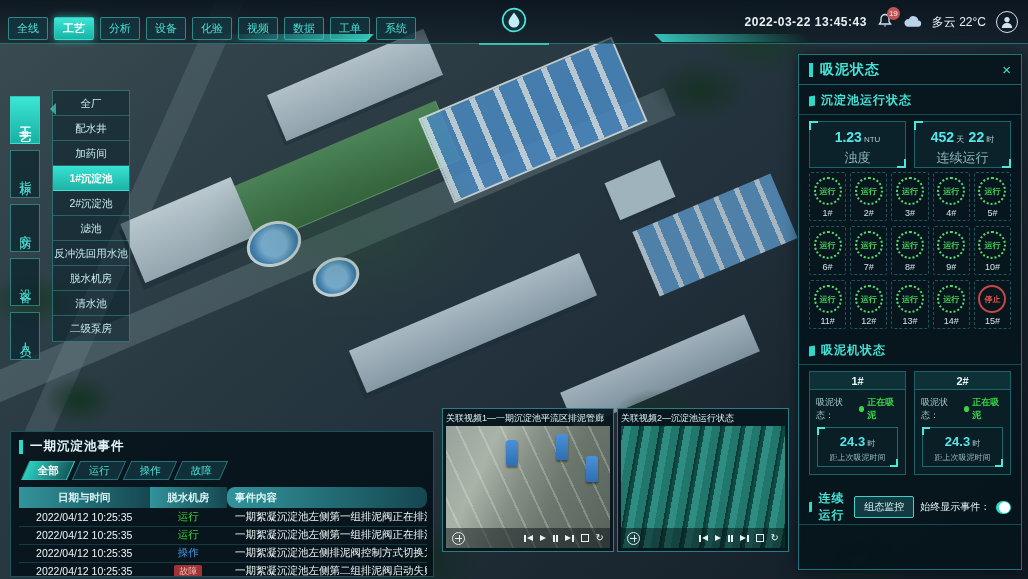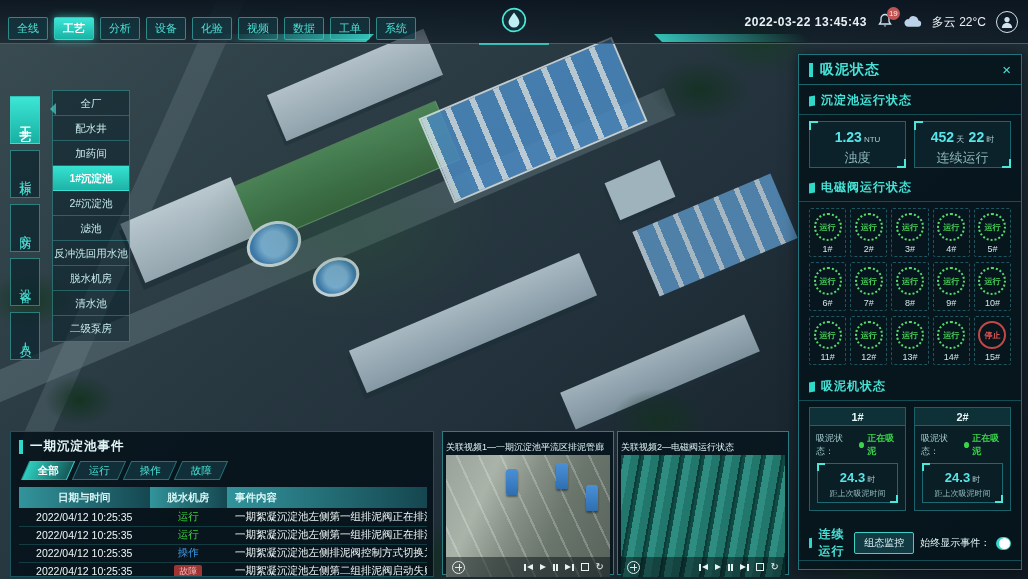--- a/index.html
+++ b/index.html
@@ -133,34 +133,34 @@
   .ev-title-text { font-size:12.5px; font-weight:bold; color:#e2f6f6; letter-spacing:1px; }
   .ev-tabs { display:flex; gap:5px; padding:1px 8px 0 14px; }
   .etab { width:46px; height:19px; transform:skewX(-24deg); background:rgba(25,70,80,.55);
     border:1px solid rgba(60,200,200,.45); display:flex; align-items:center; justify-content:center; cursor:pointer; }
   .etab span { transform:skewX(24deg); font-size:10.5px; color:#49e0d4; }
   .etab.active { background:linear-gradient(90deg, rgba(47,216,200,.95), rgba(47,216,200,.35)); }
   .etab.active span { color:#fff; font-weight:bold; }
   table.ev { width:408px; margin:7px 8px 0; border-collapse:collapse; table-layout:fixed; }
   table.ev th { height:21px; font-size:10.5px; font-weight:bold; color:#d8f6f6;
     background:linear-gradient(90deg, rgba(64,190,198,.75), rgba(34,120,130,.5)); }
-  th.c1 { width:32%; } th.c2 { width:19%; } th.c3 { width:49%; text-align:left; padding-left:8px; }
+  th.c1 { width:32%; } th.c2 { width:19%; } th.c3 { width:49%; text-align:left; padding-left:8px;border-radius:8px; }
   table.ev td { height:18px; font-size:10.5px; color:#eef6f6; border-bottom:1px solid rgba(60,200,200,.22);
     white-space:nowrap; overflow:hidden; }
   td.time { text-align:center; }
   td.type { text-align:center; font-size:10px; }
   td.content { padding-left:8px; }
   .t-run { color:#3ad43a; }
   .t-op { color:#3f97e0; }
   .t-fault { display:inline-block; background:#9e3434; color:#f2baba; border-radius:2px;
     padding:0 5px; font-size:9px; line-height:13px; }
 
   
-  .video-panel { position:absolute; top:431px; width:172px; height:144px; z-index:25;
-    background:rgba(8,22,30,.92); border:1px solid rgba(70,210,210,.55); padding:8px 3px; }
+  .video-panel { position:absolute; top:408px; width:172px; height:144px; z-index:25;
+    background:rgba(8,22,30,.92); border:1px solid rgba(70,210,210,.55); padding:2px 3px; }
   .vp1 { left:442px; } .vp2 { left:617px; }
   .video-title { font-size:9px; color:#ddf2f2; height:15px; line-height:15px; white-space:nowrap; overflow:hidden; }
   .video-view { position:relative; height:122px; overflow:hidden; background:#111; }
   .view1 { background:linear-gradient(115deg,#9aa39b 0%,#aab3a8 25%,#848e84 45%,#6a756c 65%,#57625a 100%); }
   .view1 .stripes { position:absolute; inset:0;
     background:repeating-linear-gradient(65deg, rgba(255,255,255,.22) 0 2px, transparent 2px 20px); }
   .pump3d { position:absolute; width:12px; height:26px; border-radius:3px 3px 2px 2px;
     background:linear-gradient(#4a90d8,#2f6fb0); box-shadow:0 2px 2px rgba(0,0,0,.4); }
   .p1 { left:60px; top:14px; } .p2 { left:110px; top:8px; } .p3 { left:140px; top:30px; }
   .view2 { background:repeating-linear-gradient(100deg,#0f4a44 0 3px,#2e8d80 3px 10px,#22776d 10px 18px,#0c3b38 18px 20px); }
@@ -284,24 +284,20 @@
       </div>
       <div class="stat-card">
         <div>
           <span class="v">452</span><span class="u">天</span>
           <span class="v">22</span><span class="u">时</span>
         </div>
         <div class="stat-label">连续运行</div>
       </div>
     </div>
 
-    <div class="sec-head">
-      <span class="sq"></span>
-      <span class="sec-head-text">电磁阀运行状态</span>
-    </div>
     <div class="valve-grid">
       <div class="valve">
           <div class="gauge">运行</div>
           <div class="valve-id">1#</div>
         </div>
       <div class="valve">
           <div class="gauge">运行</div>
           <div class="valve-id">2#</div>
         </div>
       <div class="valve">
@@ -480,21 +476,21 @@
           <span class="ic">
               <span class="fs-box"></span>
             </span>
           <span class="ic loop-g">↻</span>
         </span>
       </div>
     </div>
   </section>
 
   <section class="video-panel vp2">
-    <div class="video-title">关联视频2—电磁阀运行状态</div>
+    <div class="video-title">关联视频2—沉淀池运行状态</div>
     <div class="video-view view2">
       <div class="video-controls">
         <span class="dpad"></span>
         <span class="vc-icons">
           <span class="ic gap1">
               <span class="vbar"></span>
               <span class="tri-l"></span>
             </span>
           <span class="ic">
               <span class="tri-r"></span>

